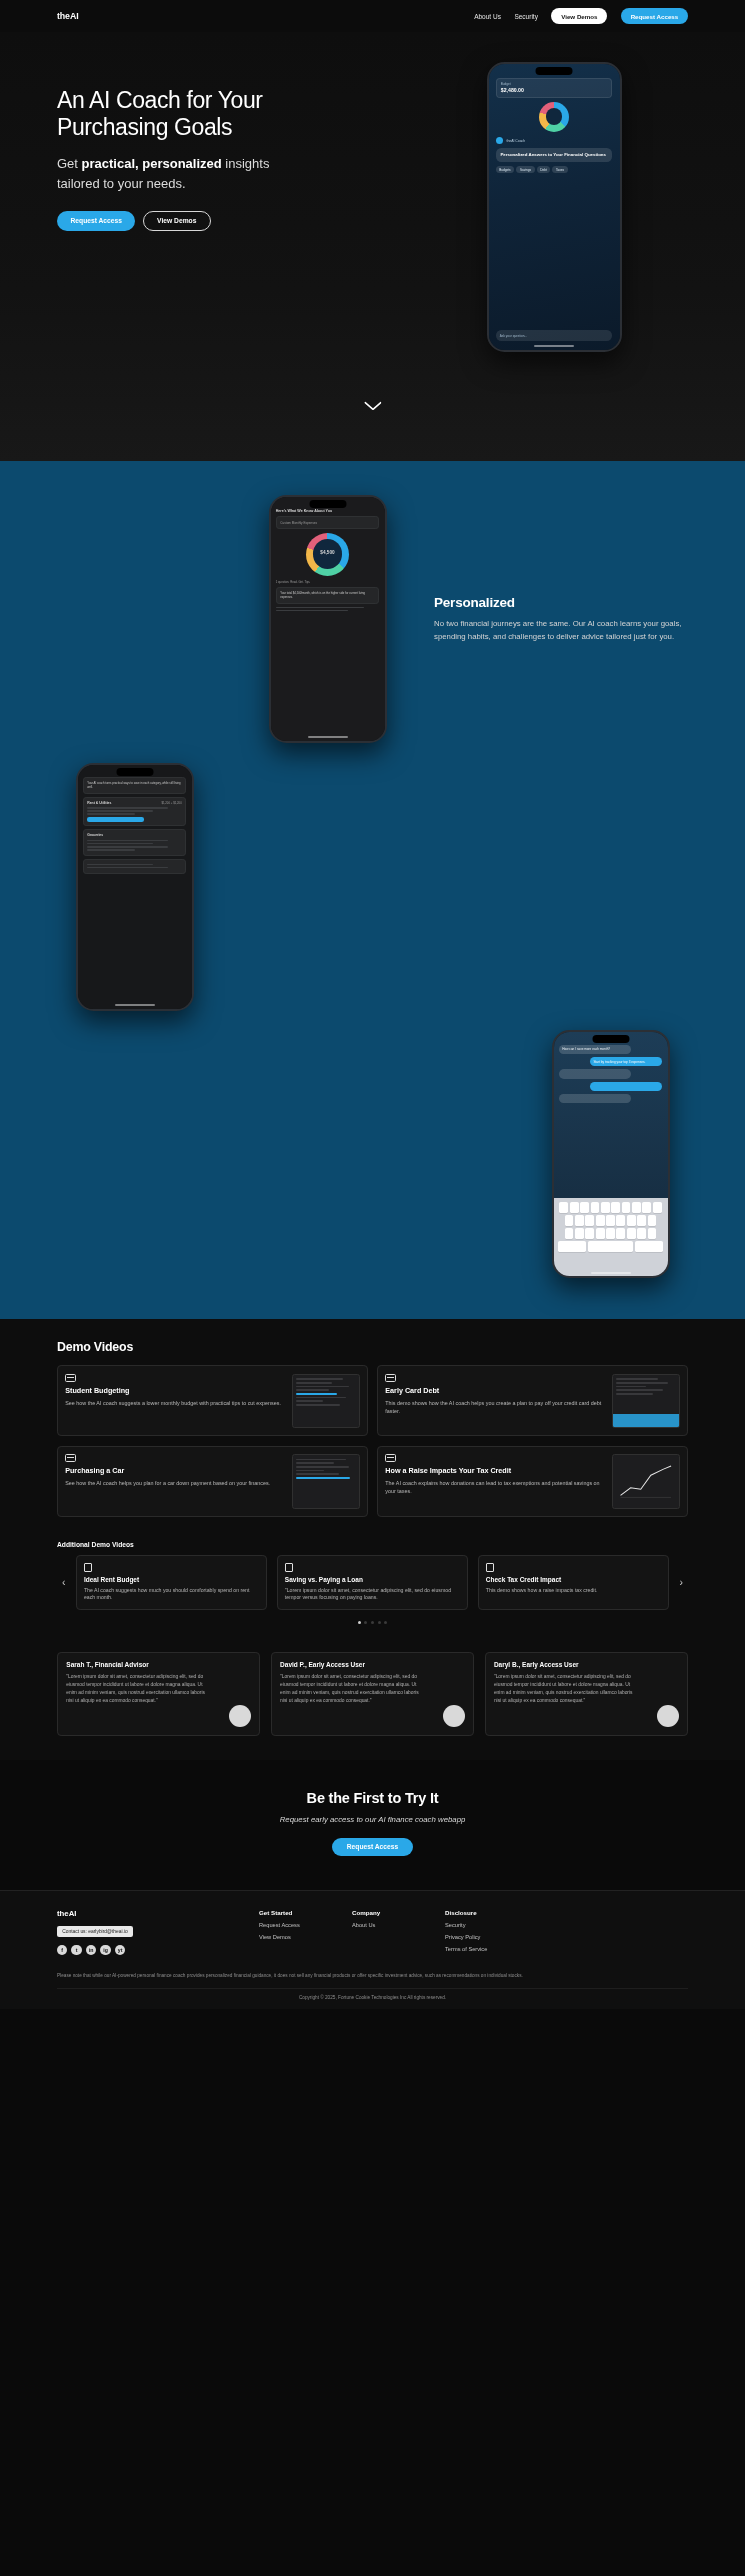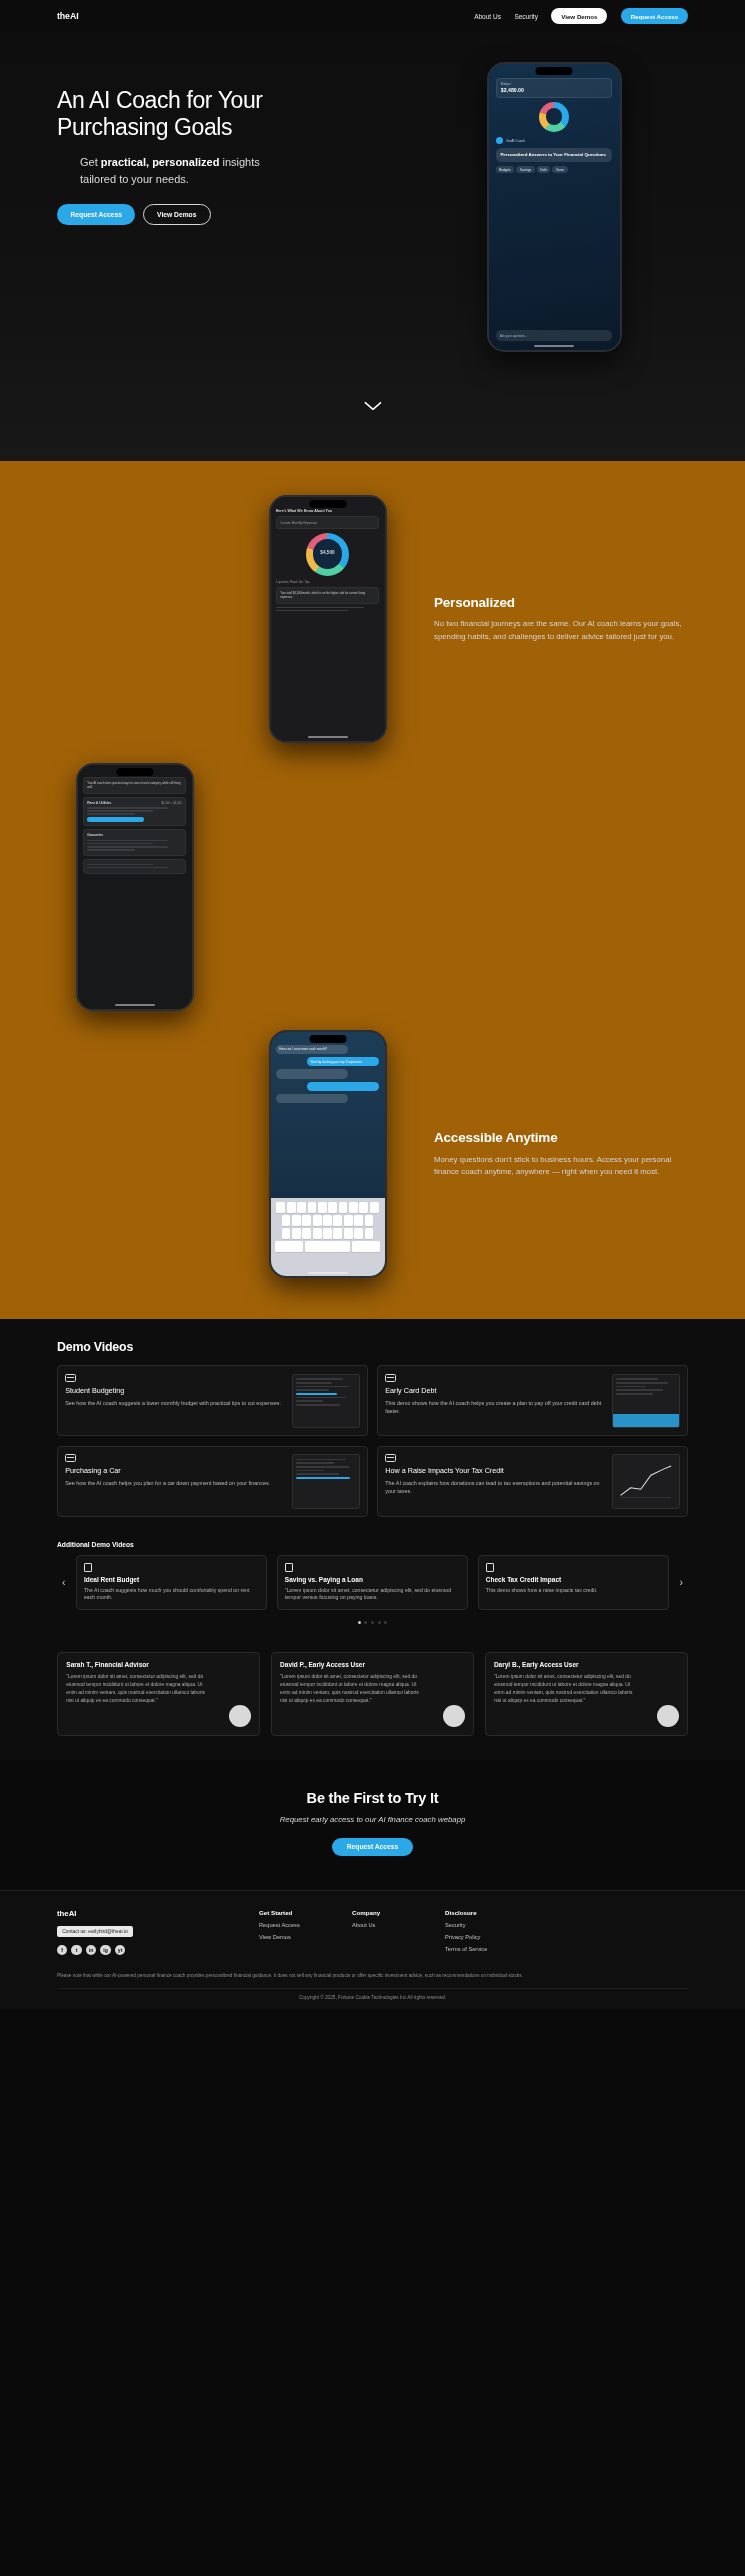--- a/index.html
+++ b/index.html
@@ -65,26 +65,25 @@
   .hero-inner { display: flex; gap: 21px; }
   .hero-left { width: 342px; padding-top: 25px; }
   .hero-h1 {
     font-size: 23px;
     line-height: 1.18;
     font-weight: normal;
     letter-spacing: -0.4px;
     margin-bottom: 12.4px;
   }
   .hero-sub {
-    font-size: 11px;
+    font-size: 13px;
     line-height: 1.55;
     color: #dcdcdc;
     margin-bottom: 16.6px;
     max-width: 217px;
-    margin-left: 23px;
   }
   .hero-sub b { color: #ffffff; }
   .hero-btns { display: flex; gap: 7.2px; }
   .hero-btns .btn { padding: 5.7px 13.5px; font-size: 6.7px; }
 
   .hero-right { flex: 1; display: flex; justify-content: center; }
 
   
   .phone {
     background: #101418;
@@ -175,21 +174,21 @@
 
   .scroll-chevron {
     position: absolute;
     left: 50%; bottom: 48px;
     transform: translateX(-50%);
     cursor: pointer;
   }
 
   
   .features {
-    background: #a16207;
+    background: #0c4a6e;
     padding: 34px 57px 21px 57px;
   }
   .feature-row {
     display: flex;
     align-items: center;
     gap: 29px;
     margin-bottom: 19.7px;
   }
   .feature-row.reverse { flex-direction: row-reverse; }
   .feature-text { flex: 1; max-width: 254px; }
@@ -250,21 +249,21 @@
     min-height: 71px;
   }
   .demo-card-left { flex: 1; }
   .demo-icon {
     width: 10.4px; height: 8.3px; border: 0.8px solid #e0e0e0; border-radius: 1.6px;
     margin-bottom: 4.1px; position: relative;
   }
   .demo-icon::before {
     content:''; position:absolute; left:1px; right:1px; top:2.1px; height:0.7px; background:#e0e0e0;
   }
-  .demo-title { font-size: 7.2px; font-weight: normal; margin-bottom: 3.6px; }
+  .demo-title { font-size: 7.2px; font-weight: bold; margin-bottom: 3.6px; }
   .demo-desc { font-size: 5.4px; line-height: 1.5; color: #b9b9b9; }
   .demo-thumb {
     width: 68px;
     border-radius: 2.6px;
     background: #1d1d1f;
     border: 0.5px solid #303030;
     overflow: hidden;
     position: relative;
     flex-shrink: 0;
   }
@@ -499,24 +498,20 @@
             <div class="sm-line w70"></div>
             <div class="sm-line w85"></div>
           </div>
         </div>
         <div class="homebar"></div>
       </div>
     </div>
   </div>
 
   <div class="feature-row reverse">
-    <div class="feature-text">
-      <div class="feature-title">Accessible Anytime</div>
-      <div class="feature-body">Money questions don't stick to business hours. Access your personal finance coach anytime, anywhere — right when you need it most.</div>
-    </div>
     <div class="feature-phone-wrap">
       <div class="phone fphone">
         <div class="notch"></div>
         <div class="fscreen fscreen-chat">
           <div class="bub them">How can I save more each month?</div>
           <div class="bub me">Start by tracking your top 3 expenses.</div>
           <div class="bub them">&nbsp;</div>
           <div class="bub me">&nbsp;</div>
           <div class="bub them">&nbsp;</div>
 

